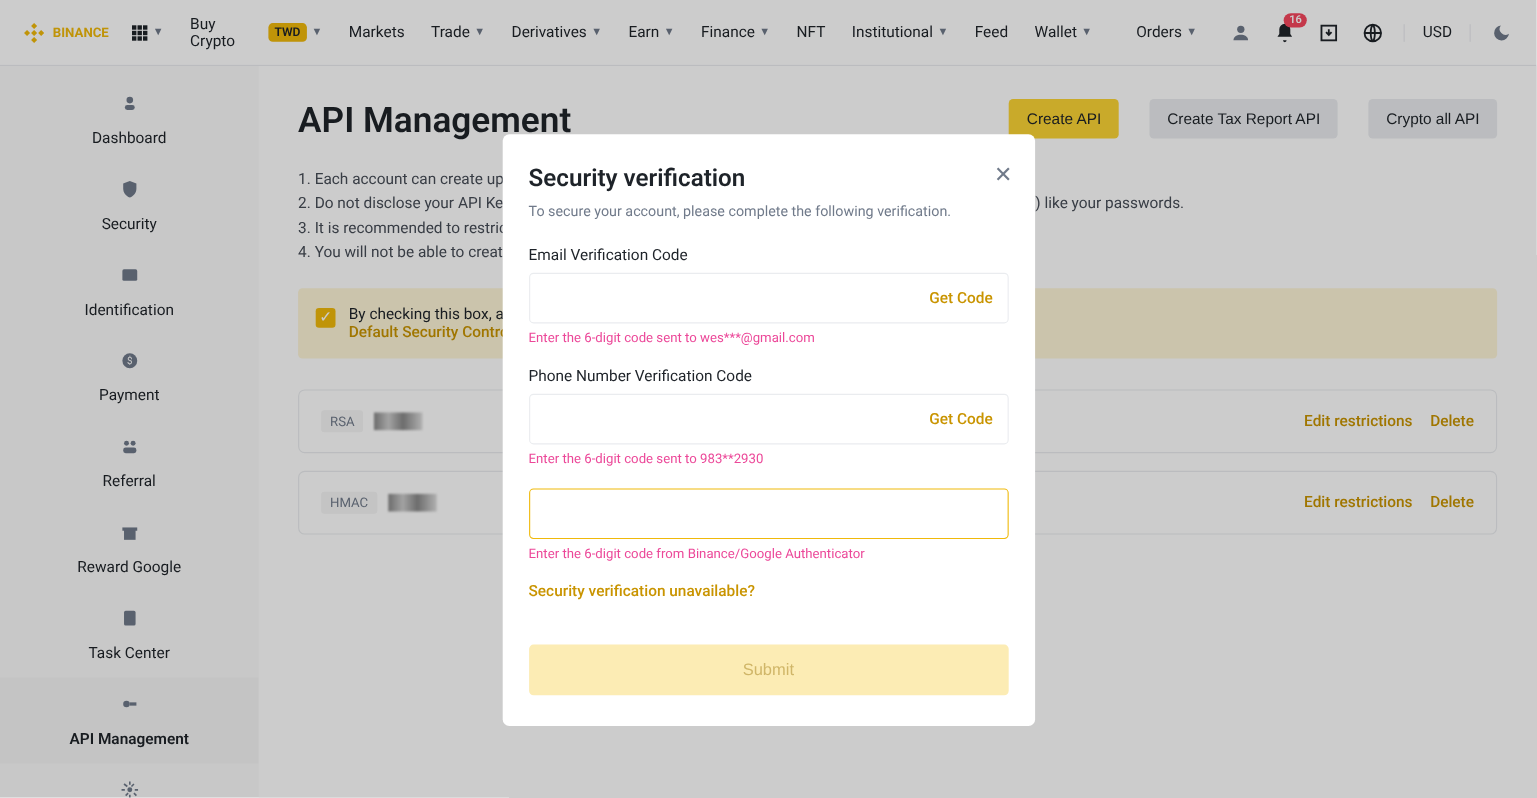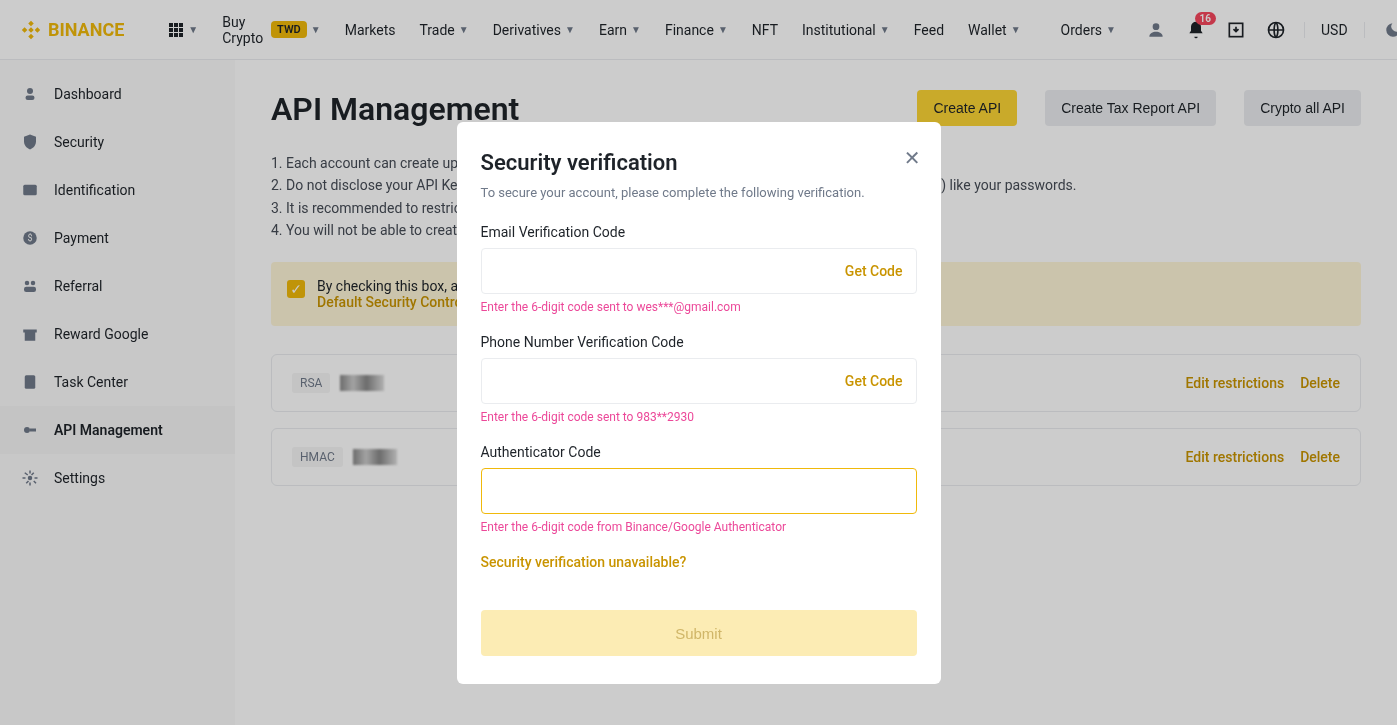--- a/index.html
+++ b/index.html
@@ -1,34 +1,34 @@
 <!DOCTYPE html>
 <html><head>
 <meta charset="utf-8">
 <style>
 * { margin: 0; padding: 0; box-sizing: border-box; }
 body { font-family: -apple-system, BlinkMacSystemFont, "Segoe UI", Roboto, sans-serif; background: #fff; color: #1e2329; overflow: hidden; width: 1397px; height: 725px; position: relative; }
 
 
 .header { height: 60px; display: flex; align-items: center; padding: 0 20px; border-bottom: 1px solid #eaecef; background: #fff; }
-.logo { display: flex; align-items: center; color: #f0b90b; font-weight: 700; font-size: 18px; margin-right: 32px; }
+.logo { display: flex; align-items: center; color: #f0b90b; font-weight: 700; font-size: 12px; margin-right: 8px; }
 .logo svg { margin-right: 6px; }
 .nav-item { font-size: 14px; color: #1e2329; padding: 0 12px; display: flex; align-items: center; cursor: pointer; }
 .nav-item .chevron { margin-left: 4px; font-size: 10px; color: #707a8a; }
 .badge-twd { background: #f0b90b; color: #1e2329; font-size: 11px; font-weight: 600; padding: 2px 6px; border-radius: 4px; margin-left: 8px; }
 .header-spacer { flex: 1; }
 .header-right { display: flex; align-items: center; gap: 16px; }
 .icon-btn { display: flex; align-items: center; justify-content: center; width: 24px; height: 24px; color: #707a8a; cursor: pointer; position: relative; }
 .notif-badge { position: absolute; top: -6px; right: -8px; background: #f6465d; color: #fff; font-size: 10px; border-radius: 8px; padding: 1px 5px; font-weight: 600; }
 .divider-v { width: 1px; height: 16px; background: #eaecef; }
 
 
 .layout { display: flex; height: calc(725px - 60px); }
 .sidebar { width: 235px; background: #fafafa; padding-top: 10px; }
-.sidebar-item { display: flex; align-items: center; padding: 14px 20px; font-size: 14px; color: #1e2329; cursor: pointer; gap: 14px; }
+.sidebar-item { display: flex; align-items: center; padding: 14px 30px; font-size: 14px; color: #1e2329; cursor: pointer; gap: 14px; flex-direction: column; }
 .sidebar-item.active { background: #f5f5f5; font-weight: 600; }
 .sidebar-icon { width: 20px; height: 20px; display: flex; align-items: center; justify-content: center; color: #707a8a; }
 
 .main { flex: 1; padding: 30px 36px; overflow: auto; }
 .page-head { display: flex; justify-content: space-between; align-items: flex-start; margin-bottom: 24px; }
 .page-title { font-size: 32px; font-weight: 600; }
 .btn-row { display: flex; gap: 28px; }
 .btn { padding: 10px 16px; border-radius: 4px; font-size: 14px; font-weight: 500; border: none; cursor: pointer; }
 .btn-primary { background: #fcd535; color: #1e2329; }
 .btn-secondary { background: #eaecef; color: #1e2329; }
@@ -311,21 +311,20 @@
     <div class="field">
       <div class="field-label">Phone Number Verification Code</div>
       <div class="input-wrap">
         <input type="text" style="">
         <span class="get-code">Get Code</span>
       </div>
       <div class="field-hint">Enter the 6-digit code sent to 983**2930</div>
     </div>
 
     <div class="field">
-      <div class="field-label">Authenticator Code</div>
       <div class="input-wrap focused">
         <input type="text" style="">
       </div>
       <div class="field-hint">Enter the 6-digit code from Binance/Google Authenticator</div>
     </div>
 
     <a class="help-link">Security verification unavailable?</a>
 
     <button class="submit-btn">Submit</button>
   </div>

